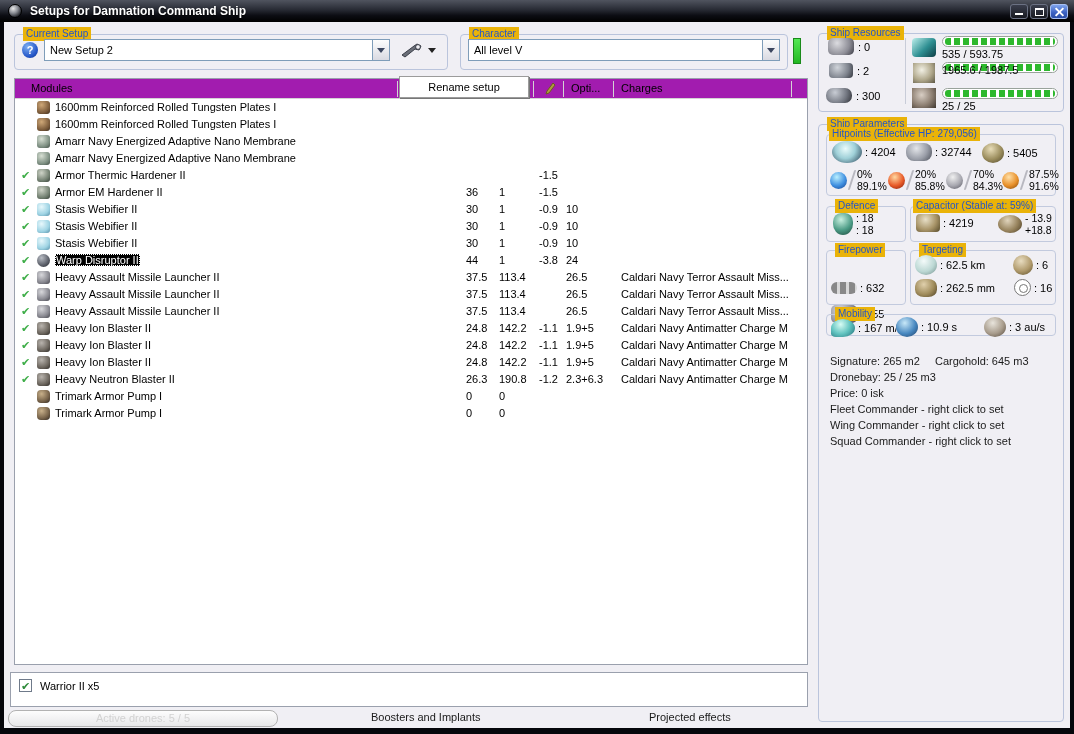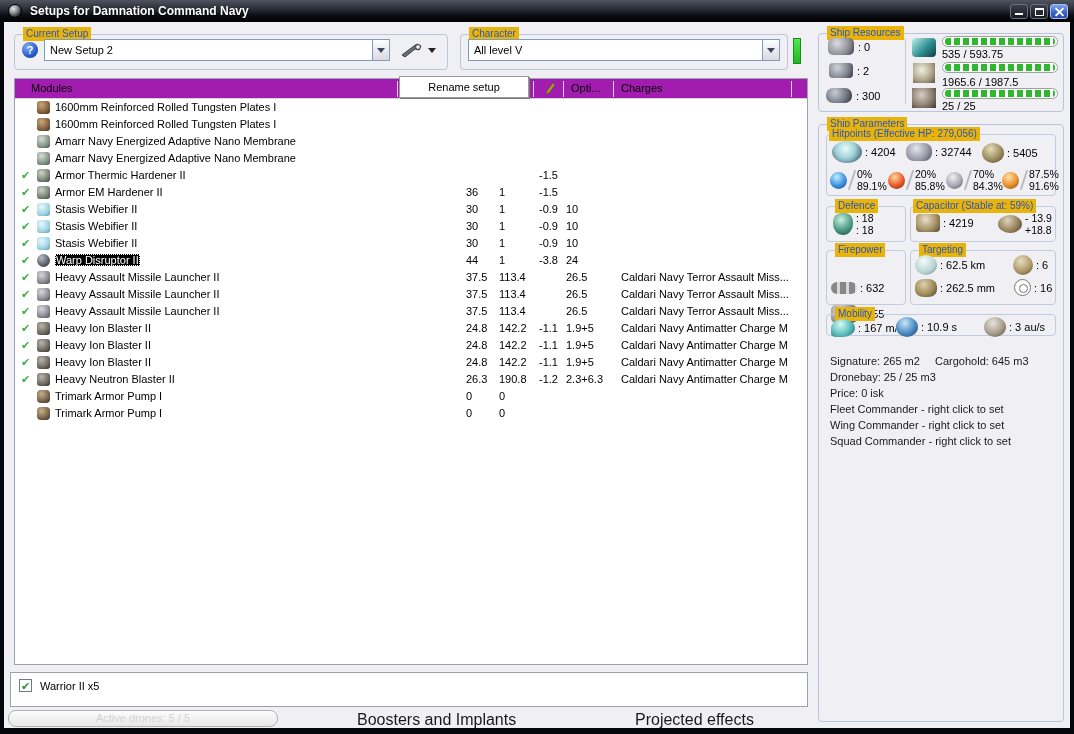--- a/index.html
+++ b/index.html
@@ -80,21 +80,21 @@
     background:#fff; border:1px solid #9aa0ad; }
   .drone-item { position:absolute; left:8px; top:6px; display:flex; align-items:center; gap:8px; font-size:11px; }
   .checkbox { width:13px; height:13px; background:#fff; border:1px solid #6f7a8a;
     color:#2e8b3a; font-size:11px; line-height:12px; text-align:center; cursor:pointer; }
 
   
   .bottom-bar { position:absolute; left:4px; top:708px; width:1066px; height:20px; background:#f0eff4; }
   .btn-drones { position:absolute; left:4px; top:2px; width:270px; height:17px; border-radius:8px;
     border:1px solid #b2b2b2; background:linear-gradient(#fdfdfd,#e7e7e9); color:#d2d2d2;
     font-size:11px; text-align:center; line-height:15px; cursor:pointer; }
-  .bottom-label { position:absolute; top:3px; font-size:16px; color:#1a1a1a; cursor:pointer; }
+  .bottom-label { position:absolute; top:3px; font-size:11px; color:#1a1a1a; cursor:pointer;margin-left:14px; }
 
   
   .hp-item { position:absolute; display:flex; align-items:center; gap:4px; font-size:11px; color:#000; white-space:nowrap; }
   .i-turret { width:26px; height:17px; background:radial-gradient(circle at 35% 30%, #dcdce0, #8d8d96 60%, #3a3a44); border-radius:5px; }
   .i-launcher-hp { width:24px; height:15px; background:radial-gradient(circle at 35% 30%, #d0d4da, #7d828c 60%, #33363e); border-radius:4px; }
   .i-calibration { width:26px; height:15px; background:radial-gradient(circle at 35% 30%, #c8ccd4, #70747e 60%, #2c2e34); border-radius:7px; }
   .i-cpu { width:24px; height:19px; background:linear-gradient(135deg, #bdf0ec, #2e8f92 55%, #0d3c44); border-radius:4px; }
   .i-pg { width:22px; height:20px; background:radial-gradient(circle at 40% 35%, #f2f0e4, #b0a88c 55%, #5c5644); }
   .i-dronebay { width:24px; height:20px; background:radial-gradient(circle at 40% 35%, #d8cec4, #8d7f72 55%, #403830); }
   .resbar { position:absolute; width:116px; height:11px; border:1px solid #99a39b; border-radius:6px;
@@ -139,21 +139,21 @@
 
   .wrench-btn { position:absolute; display:flex; align-items:center; gap:4px; cursor:pointer; }
 </style>
 </head>
 <body>
 
 <div class="window">
 
   <div class="titlebar">
     <div class="app-icon"></div>
-    <div class="title-text">Setups for Damnation Command Navy</div>
+    <div class="title-text">Setups for Damnation Command Ship</div>
     <div class="winbtns">
       <div class="wbtn">
           <div class="glyph-min"></div>
         </div>
       <div class="wbtn">
           <div class="glyph-max"></div>
         </div>
       <div class="wbtn close">
           <div class="glyph-x1"></div>
           <div class="glyph-x2"></div>
@@ -431,21 +431,21 @@
   <div class="vdivider" style="left:905px; top:38px; height:66px;"></div>
   <div class="abs i-cpu" style="left:912px; top:38px; position:absolute;"></div>
   <div class="resbar" style="left:942px; top:36px;">
       <div class="fill" style="width:100%;"></div>
     </div>
   <div class="restext" style="left:942px; top:48px;">535 / 593.75</div>
   <div class="abs i-pg" style="left:913px; top:63px; position:absolute;"></div>
   <div class="resbar" style="left:942px; top:62px;">
       <div class="fill" style="width:100%;"></div>
     </div>
-  <div class="restext" style="left:942px; top:64px;margin-top:12px;">1965.6 / 1987.5</div>
+  <div class="restext" style="left:942px; top:64px;">1965.6 / 1987.5</div>
   <div class="abs i-dronebay" style="left:912px; top:88px; position:absolute;"></div>
   <div class="resbar" style="left:942px; top:88px;">
       <div class="fill" style="width:100%;"></div>
     </div>
   <div class="restext" style="left:942px; top:100px;">25 / 25</div>
 
   <div class="group" style="left:818px; top:124px; width:246px; height:598px;">
     <div class="glabel">Ship Parameters</div>
   </div>
 

